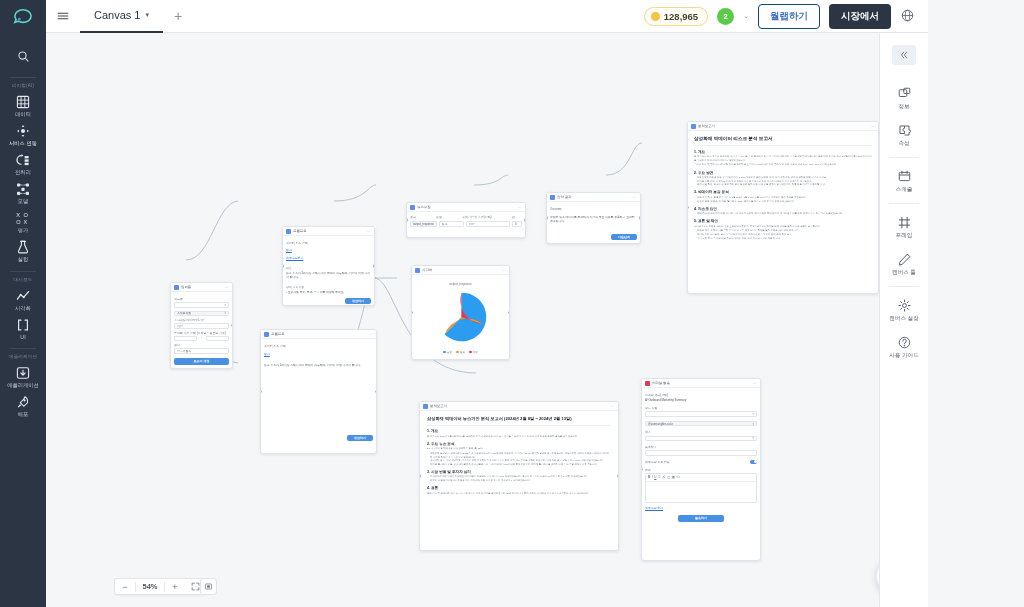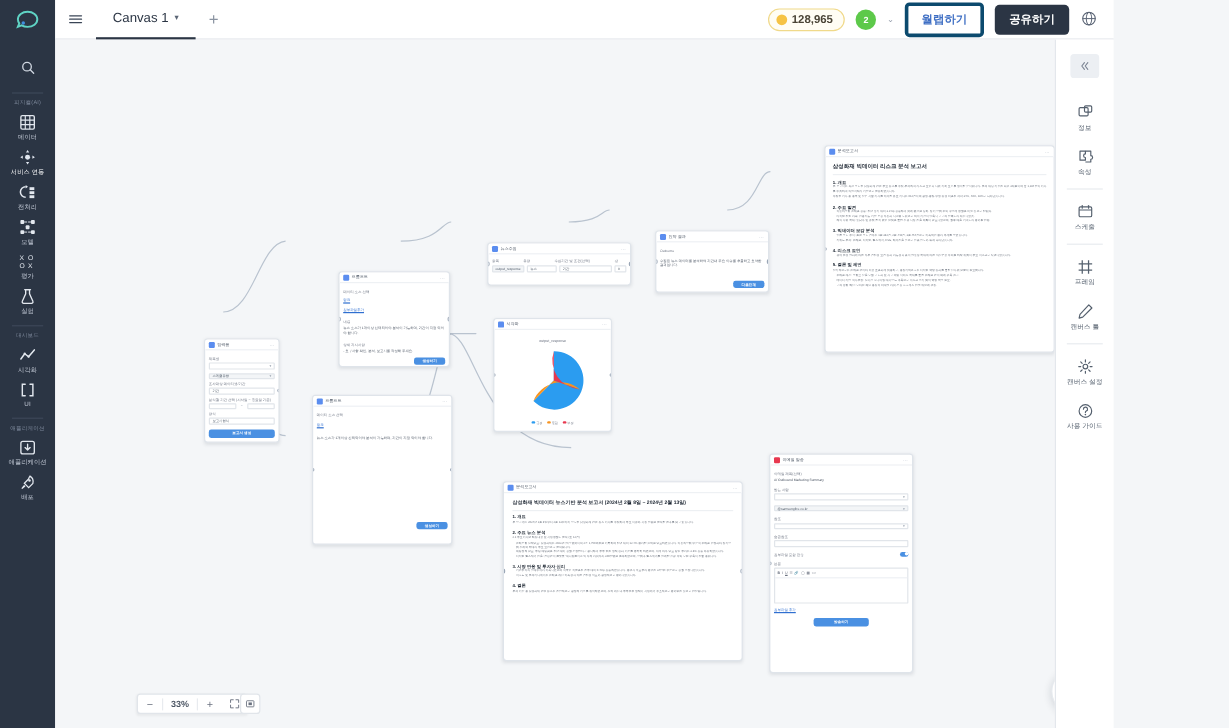--- a/index.html
+++ b/index.html
@@ -72,21 +72,21 @@
     font-size: 9.5px; color: #4a4436; font-weight: 600;
   }
   .coin { width: 9px; height: 9px; border-radius: 50%; background: #f6c344; display:inline-block; }
   .avatar {
     width: 17px; height: 17px; border-radius: 50%;
     background: #5dc94a; color: #fff; font-size: 7.5px;
     display:flex; align-items:center; justify-content:center; font-weight:700; cursor:pointer;
   }
   .avatar-caret { font-size: 7px; color: #97a0ae; cursor: pointer; }
   .btn-outline {
-    border: 3px solid #0c4a6e; background: #fff; color: #3f6fc4;
+    border: 1px solid #0c4a6e; background: #fff; color: #3f6fc4;
     border-radius: 4px; font-size: 9.5px; font-weight: 700;
     padding: 5px 11px; cursor: pointer;
   }
   .btn-dark {
     border: none; background: #2b3544; color: #fff;
     border-radius: 4px; font-size: 9.5px; font-weight: 700;
     padding: 6px 12px; cursor: pointer;
   }
   .globe-btn { width: 16px; height: 16px; cursor: pointer; }
 
@@ -346,21 +346,21 @@
     </div>
 
     <div class="top-right">
       <div class="credit-pill">
         <span class="coin"></span>
         <span>128,965</span>
       </div>
       <div class="avatar">2</div>
       <div class="avatar-caret">⌄</div>
       <button class="btn-outline">월랩하기</button>
-      <button class="btn-dark">공유하기</button>
+      <button class="btn-dark">시장에서</button>
       <div class="globe-btn">
         <svg width="15" height="15" viewBox="0 0 20 20">
           <circle cx="10" cy="10" r="7" fill="none" stroke="#5b6575" stroke-width="1.3"></circle>
           <ellipse cx="10" cy="10" rx="3" ry="7" fill="none" stroke="#5b6575" stroke-width="1.1"></ellipse>
           <line x1="3" y1="10" x2="17" y2="10" stroke="#5b6575" stroke-width="1.1"></line>
         </svg>
       </div>
     </div>
   </div>
 
@@ -650,21 +650,21 @@
         </div>
         <div class="f-link" style="margin-top:3px">첨부파일 추가</div>
         <div class="f-btn" style="width:46px;margin:5px auto 0">발송하기</div>
       </div>
       <span class="port l"></span>
     </div>
 
     <div class="zoombar">
       <div class="zb">−</div>
       <div class="zb-sep"></div>
-      <div class="zb-val">33%</div>
+      <div class="zb-val">54%</div>
       <div class="zb-sep"></div>
       <div class="zb">+</div>
       <div class="zb">
         <svg width="9" height="9" viewBox="0 0 16 16">
           <path d="M2 6V2h4M14 6V2h-4M2 10v4h4M14 10v4h-4" fill="none" stroke="#6b7280" stroke-width="1.4" stroke-linecap="round"></path>
         </svg>
       </div>
     </div>
     <div class="zoombar2">
       <svg width="9" height="9" viewBox="0 0 16 16">

